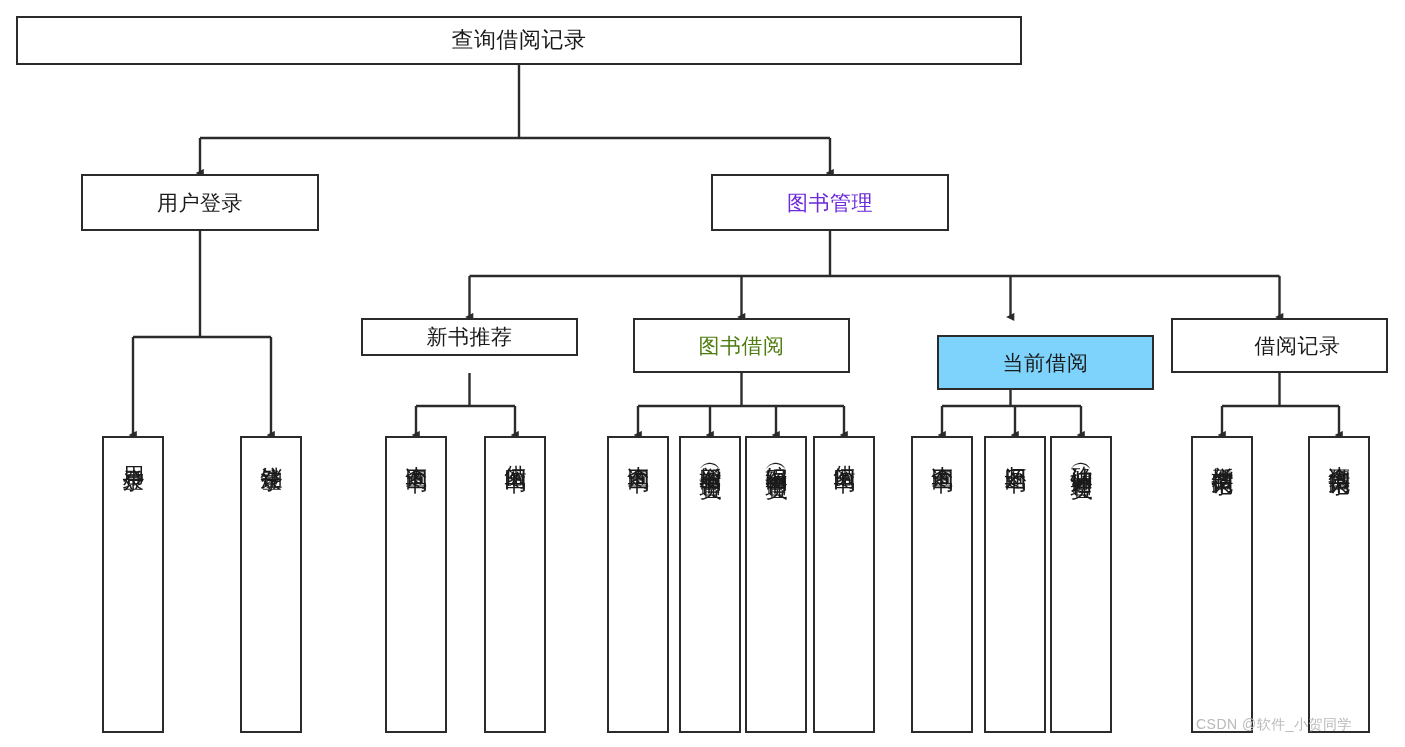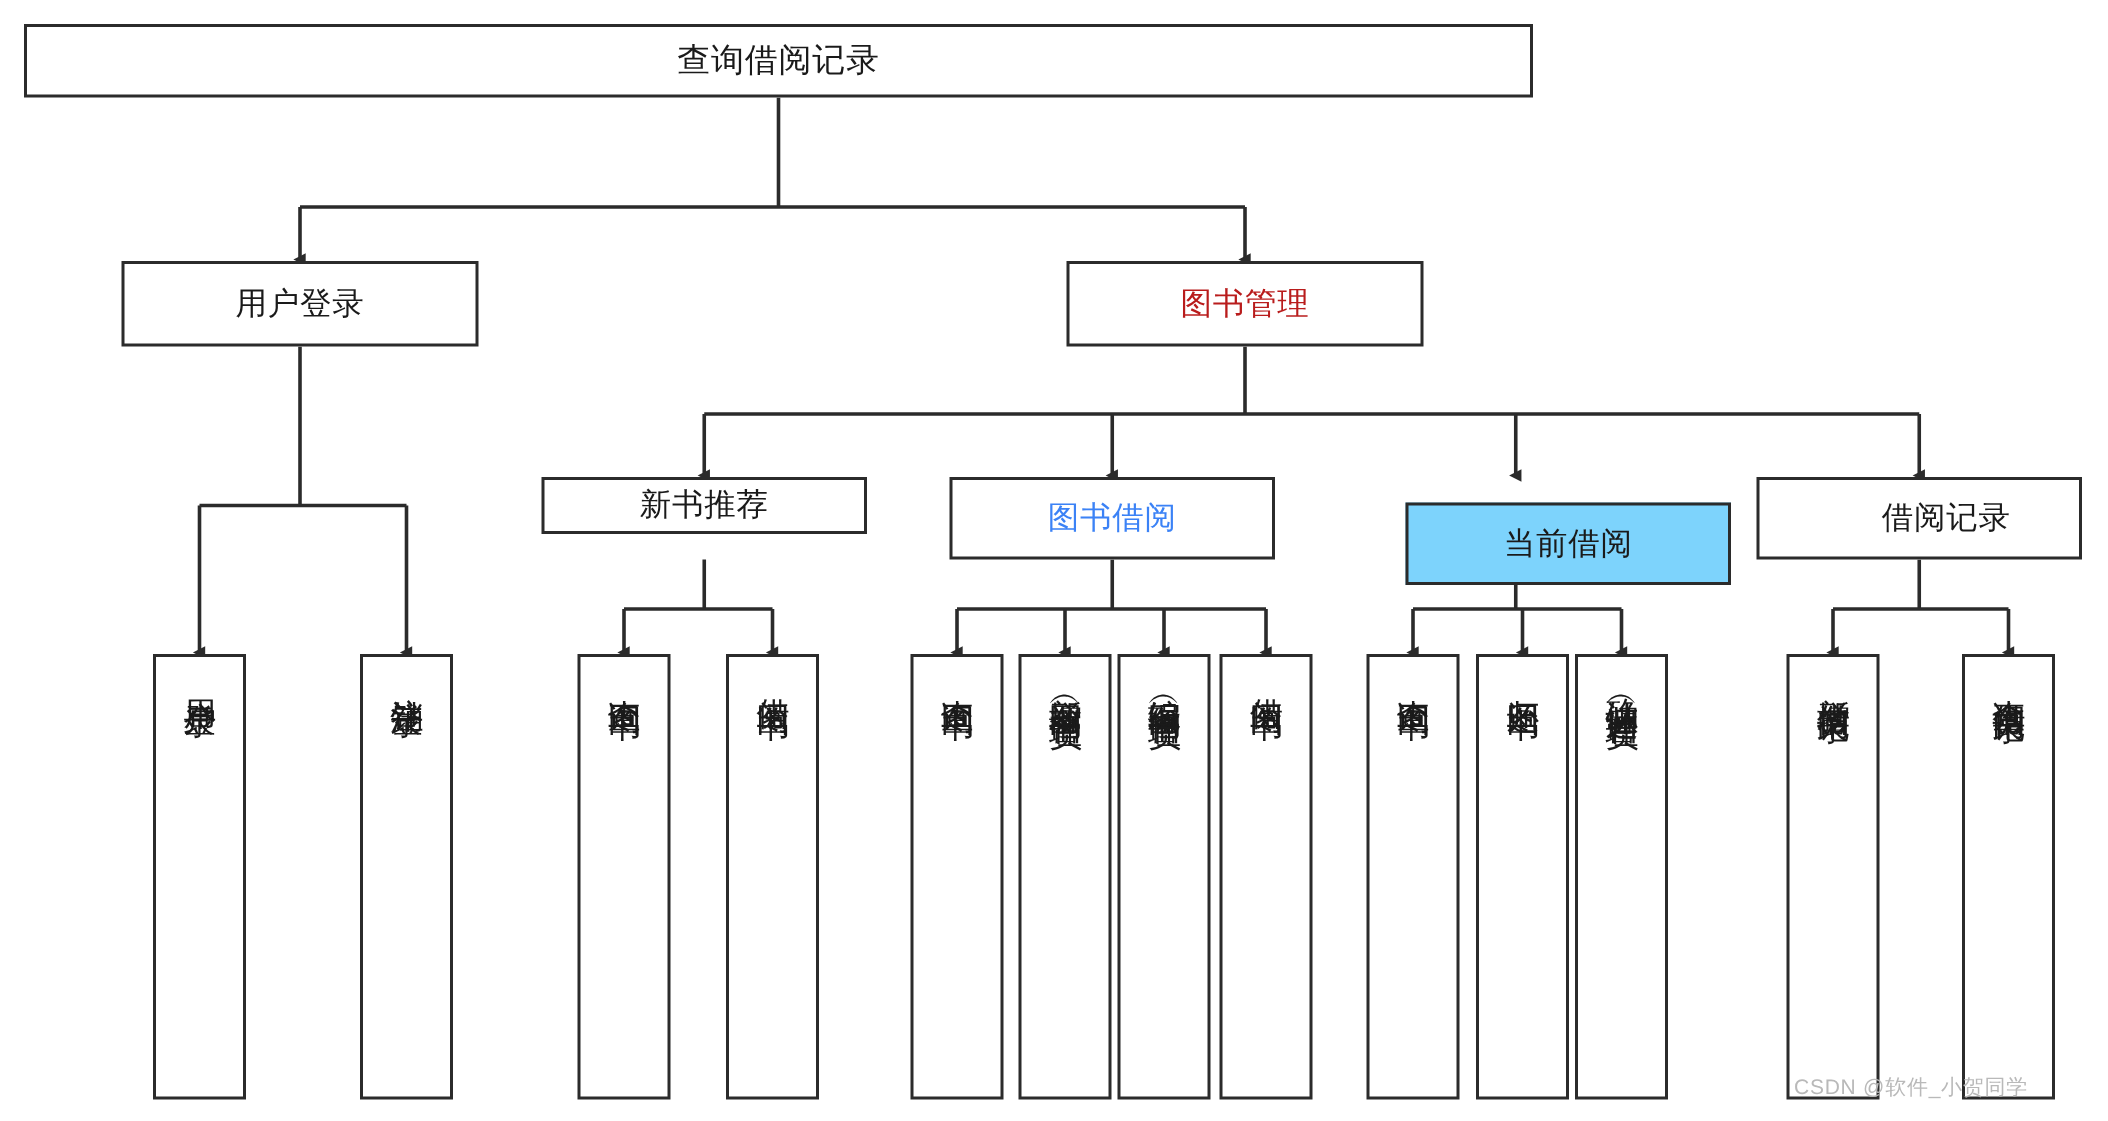--- a/index.html
+++ b/index.html
@@ -111,27 +111,27 @@
       </g>
   </svg>
 
   <div id="nodes">
       <div class="node horizontal root" style="left: 16px; top: 16px; width: 1006px; height: 49px; border-color: rgb(43, 43, 43); background: rgb(255, 255, 255); color: rgb(26, 26, 26);">
         <span class="label">查询借阅记录</span>
       </div>
       <div class="node horizontal" style="left: 81px; top: 174px; width: 238px; height: 57px; border-color: rgb(43, 43, 43); background: rgb(255, 255, 255); color: rgb(26, 26, 26);">
         <span class="label">用户登录</span>
       </div>
-      <div class="node horizontal" style="left: 711px; top: 174px; width: 238px; height: 57px; border-color: rgb(43, 43, 43); background: rgb(255, 255, 255); color: #b91c1c;">
+      <div class="node horizontal" style="left: 711px; top: 174px; width: 238px; height: 57px; border-color: rgb(43, 43, 43); background: rgb(255, 255, 255); color: #6d28d9;">
         <span class="label">图书管理</span>
       </div>
       <div class="node horizontal" style="left: 361px; top: 318px; width: 217px; height: 38px; border-color: rgb(43, 43, 43); background: rgb(255, 255, 255); color: rgb(26, 26, 26);">
         <span class="label">新书推荐</span>
       </div>
-      <div class="node horizontal" style="left: 633px; top: 318px; width: 217px; height: 55px; border-color: rgb(43, 43, 43); background: rgb(255, 255, 255); color: #3b82f6;">
+      <div class="node horizontal" style="left: 633px; top: 318px; width: 217px; height: 55px; border-color: rgb(43, 43, 43); background: rgb(255, 255, 255); color: #4d7c0f;">
         <span class="label">图书借阅</span>
       </div>
       <div class="node horizontal" style="left: 937px; top: 318px; width: 217px; height: 55px; border-color: rgb(43, 43, 43); background: #7dd3fc; color: rgb(26, 26, 26); margin-top: 17px;">
         <span class="label">当前借阅</span>
       </div>
       <div class="node horizontal" style="left: 1171px; top: 318px; width: 217px; height: 55px; border-color: rgb(43, 43, 43); background: rgb(255, 255, 255); color: rgb(26, 26, 26); padding-left: 36px;">
         <span class="label">借阅记录</span>
       </div>
       <div class="node vertical" style="left: 102px; top: 436px; width: 62px; height: 297px; border-color: rgb(43, 43, 43); background: rgb(255, 255, 255); color: rgb(26, 26, 26);">
         <span class="label">用户登录</span>

